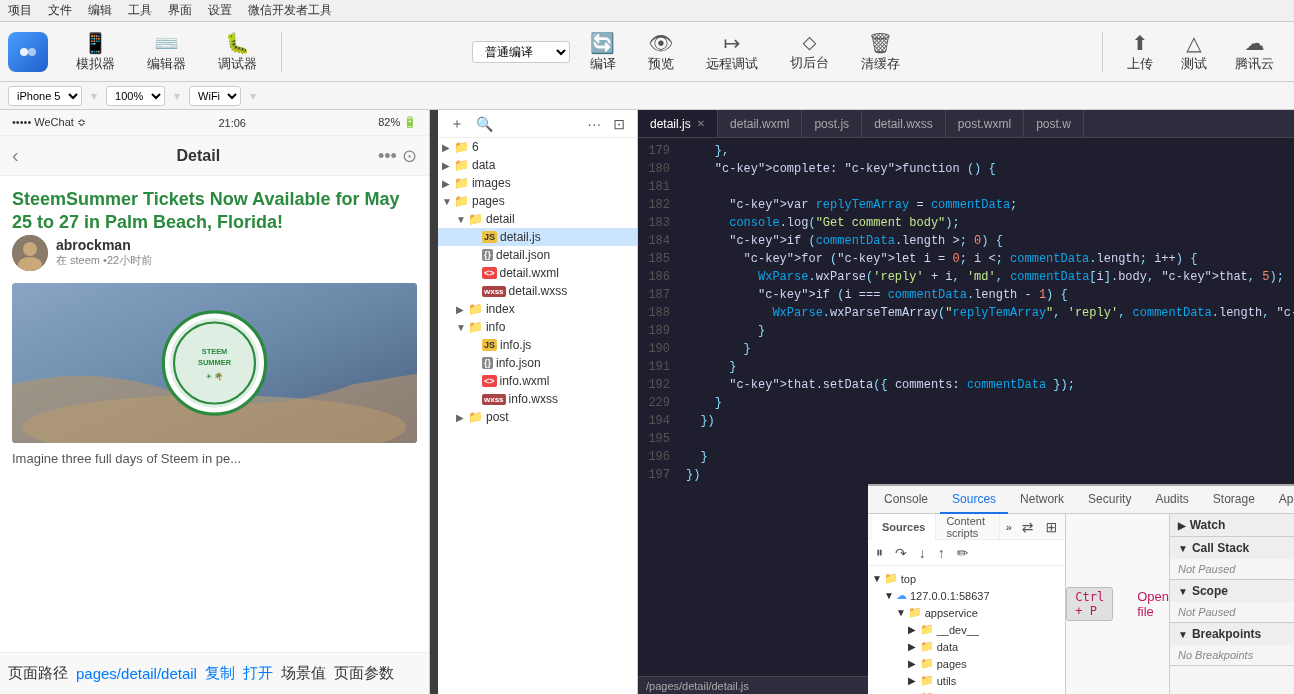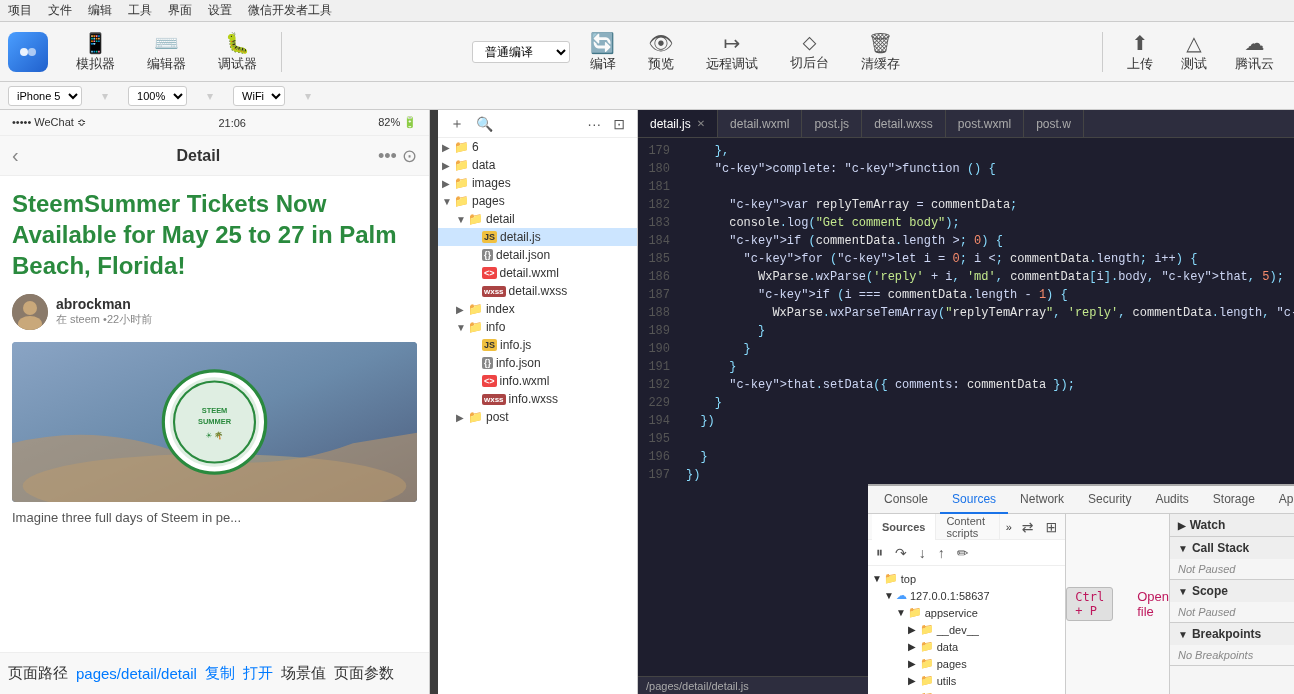--- a/index.html
+++ b/index.html
@@ -14,36 +14,36 @@
     .toolbar-icon-btn { display: flex; flex-direction: column; align-items: center; cursor: pointer; padding: 4px 12px; border-radius: 4px; min-width: 50px; }
     .toolbar-icon { font-size: 20px; color: #555; }
     .toolbar-label { font-size: 13px; color: #333; }
     .toolbar-center { flex: 1; display: flex; justify-content: center; align-items: center; gap: 8px; }
     .toolbar-select { border: 1px solid #ccc; background: white; padding: 2px 20px 2px 8px; font-size: 12px; border-radius: 3px; cursor: pointer; }
     .toolbar-right { display: flex; align-items: center; gap: 4px; }
     .toolbar-divider { width: 1px; height: 40px; background: #ccc; margin: 0 4px; }
     .app-logo { width: 40px; height: 40px; background: linear-gradient(135deg, #4a9eff, #2060cc); border-radius: 8px; display: flex; align-items: center; justify-content: center; color: white; font-size: 18px; margin-right: 8px; }
 
     
-    .device-bar { display: flex; align-items: center; background: #f5f5f5; border-bottom: 1px solid #ccc; height: 28px; padding: 0 8px; gap: 18px; font-size: 12px; }
+    .device-bar { display: flex; align-items: center; background: #f5f5f5; border-bottom: 1px solid #ccc; height: 28px; padding: 0 8px; gap: 7px; font-size: 12px; }
     .device-select { border: 1px solid #ccc; background: white; padding: 2px 4px; font-size: 11px; border-radius: 3px; }
     .device-sep { color: #ccc; margin: 0 2px; }
 
     
     .main-layout { display: flex; height: calc(694px - 22px - 60px - 28px); gap: 8px; }
 
     
     .phone-panel { width: 430px; background: #fff; border-right: 1px solid #ccc; display: flex; flex-direction: column; overflow: hidden; }
     .phone-screen { flex: 1; overflow: hidden; position: relative; }
     .phone-status-bar { background: #f8f8f8; display: flex; justify-content: space-between; align-items: center; padding: 4px 12px; font-size: 11px; border-bottom: 1px solid #eee; height: 26px; }
     .phone-nav-bar { background: #f8f8f8; display: flex; align-items: center; justify-content: space-between; padding: 0 12px; height: 40px; border-bottom: 1px solid #eee; }
     .phone-nav-title { font-weight: 600; font-size: 16px; }
     .phone-nav-back { font-size: 20px; color: #888; cursor: pointer; }
     .phone-content { padding: 12px; overflow-y: auto; height: calc(100% - 66px); background: white; }
-    .phone-headline { font-size: 24px; font-weight: 700; color: #2a8a3e; line-height: 1.3; margin-bottom: 12px; }
+    .phone-headline { font-size: 18px; font-weight: 700; color: #2a8a3e; line-height: 1.3; }
     .phone-user-row { display: flex; align-items: center; gap: 8px; margin-bottom: 12px; }
     .phone-avatar { width: 36px; height: 36px; border-radius: 50%; background: #8a7a6a; overflow: hidden; display: flex; align-items: center; justify-content: center; color: white; font-size: 14px; }
     .phone-username { font-weight: 600; font-size: 14px; }
     .phone-meta { font-size: 11px; color: #888; }
     .phone-image { width: 100%; height: 160px; background: linear-gradient(135deg, #8ba3c4 0%, #6a8aaa 40%, #4a6a8a 100%); border-radius: 4px; display: flex; align-items: center; justify-content: center; overflow: hidden; position: relative; }
     .phone-caption { font-size: 13px; color: #555; margin-top: 8px; }
     .page-bottom-bar { background: #f8f8f8; border-top: 1px solid #eee; height: 42px; display: flex; align-items: center; padding: 0 8px; font-size: 15px; gap: 8px; }
     .bottom-bar-link { color: #007aff; cursor: pointer; }
 
     
@@ -88,21 +88,21 @@
     .devtools-main { flex: 1; background: #f8f8f8; display: flex; align-items: center; justify-content: center; flex-direction: column; gap: 12px; }
     .devtools-shortcut { display: flex; align-items: center; gap: 24px; font-size: 13px; color: #be185d; }
     .shortcut-key { background: #e0e0e0; border: 1px solid #bbb; border-radius: 3px; padding: 2px 8px; font-family: monospace; font-size: 12px; }
     .devtools-right { width: 145px; border-left: 1px solid #ccc; background: #f5f5f5; display: flex; flex-direction: column; overflow: hidden; }
     .devtools-right-section { border-bottom: 1px solid #ccc; }
     .devtools-right-header { display: flex; align-items: center; padding: 4px 8px; font-size: 12px; font-weight: 600; cursor: pointer; background: #eee; }
     .devtools-right-header-arrow { margin-right: 4px; font-size: 10px; }
     .devtools-right-content { padding: 4px 8px; font-size: 11px; color: #888; font-style: italic; }
     .devtools-toolbar { display: flex; align-items: center; padding: 2px 4px; border-bottom: 1px solid #eee; gap: 4px; height: 26px; }
     .devtools-toolbar-btn { cursor: pointer; font-size: 14px; color: #555; padding: 2px 4px; }
-    .c-fn { color: #e5e5e5; }
+    .c-fn { color: #0ea5e9; }
     .c-str { color: #c3e88d; }
     .c-num { color: #f78c6c; }
     .c-punct { color: #89ddff; }
     .editor-area { flex: 1; display: flex; overflow: hidden; }
 
     
     .devtools-sources-tree::-webkit-scrollbar { width: 6px; }
     .devtools-sources-tree::-webkit-scrollbar-thumb { background: #aaa; border-radius: 3px; }
   </style>
 </head>

